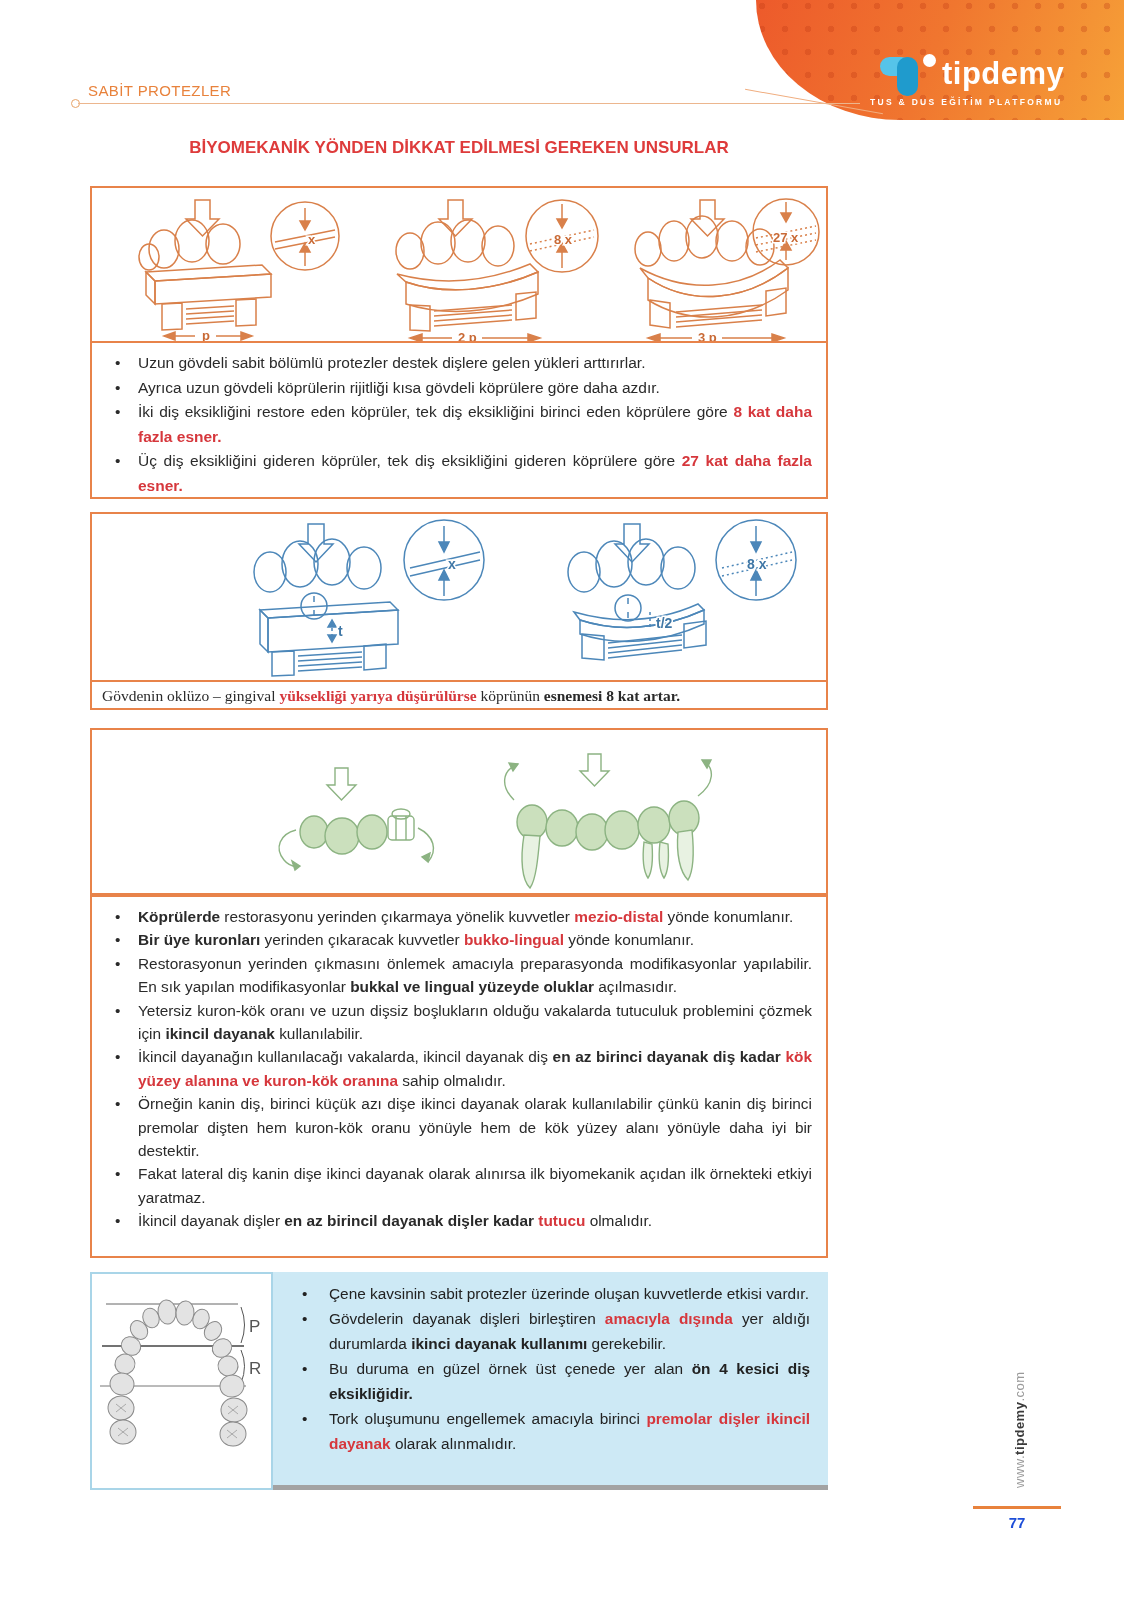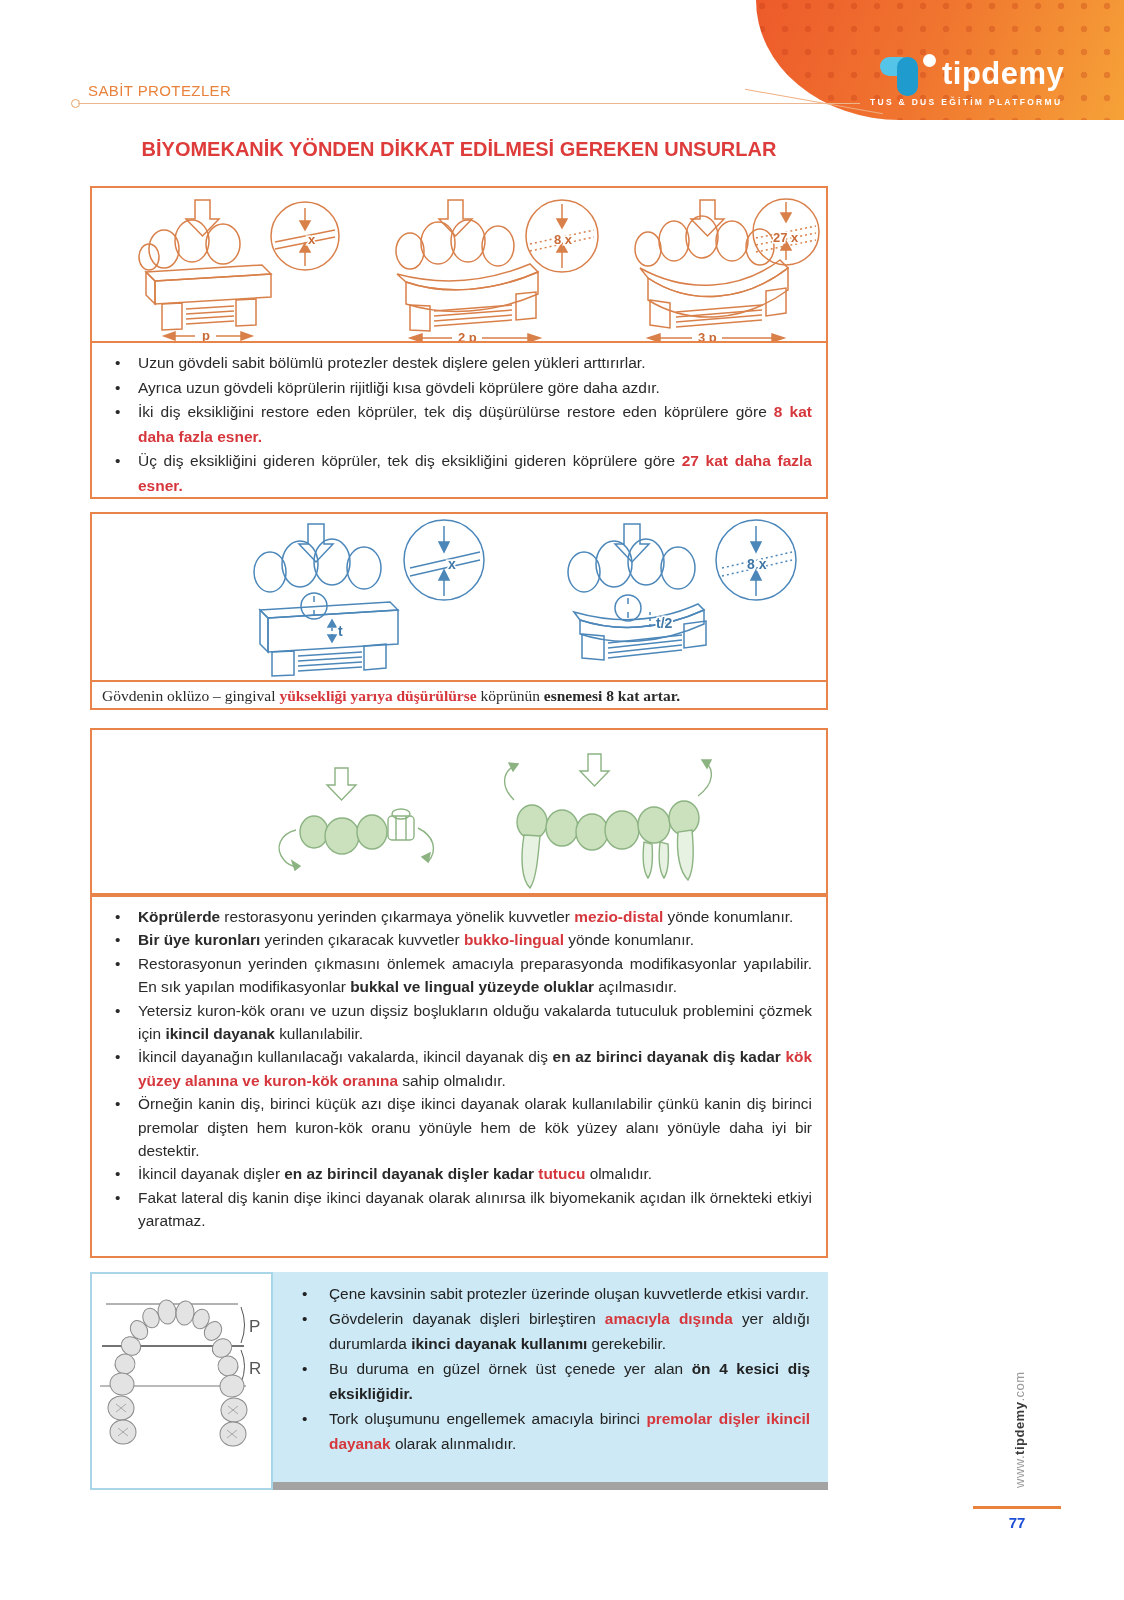--- a/index.html
+++ b/index.html
@@ -20,21 +20,21 @@
   .li-dark{position:absolute;left:17px;top:7px;width:21px;height:39px;background:#1f9bcd;border-radius:10px;}
   .li-dot{position:absolute;left:43px;top:4px;width:13px;height:13px;background:#ffffff;border-radius:50%;}
   .brand{color:#fff;font-weight:bold;font-size:31px;line-height:1;letter-spacing:0.5px;margin-top:8px;}
   .tagline{position:absolute;left:114px;top:97px;color:#fff;font-size:8.5px;font-weight:bold;letter-spacing:2.3px;white-space:nowrap;}
 
   
   .header-label{position:absolute;left:88px;top:82px;font-size:15px;color:#e8823c;letter-spacing:0.4px;}
   .header-circle{position:absolute;left:71px;top:99px;width:7px;height:7px;border:1px solid #e8a368;border-radius:50%;}
   .header-rule{position:absolute;left:78px;top:103px;width:782px;border-top:1px solid #ecb68e;}
   .title{position:absolute;left:90px;top:138px;width:738px;margin:0;text-align:center;
-    font-size:20px;font-weight:bold;color:#de3b3b;}
+    font-size:17px;font-weight:bold;color:#de3b3b;}
 
   
   .box{position:absolute;left:90px;width:738px;border:2px solid #e8834a;background:#fff;box-sizing:border-box;}
   .figbox1{top:186px;height:157px;}
   .bullets1{top:341px;height:158px;}
   .figbox2{top:512px;height:170px;}
   .captionbox{top:680px;height:30px;font-size:15.5px;line-height:27px;padding:0 10px;white-space:nowrap;overflow:hidden;font-family:Liberation Serif, serif;}
   .figbox3{top:728px;height:167px;}
   .bullets2{top:895px;height:363px;}
 
@@ -43,21 +43,21 @@
   ul.bullets li::before{content:"\2022";position:absolute;left:9px;top:0;}
   .bullets1{font-size:15.5px;line-height:24.5px;}
   .bullets2{font-size:15.4px;line-height:23.4px;padding-top:6px;}
   .seg-bold{font-weight:bold;}
   .seg-red-bold{font-weight:bold;color:#d6373c;}
 
   
   .archbox{position:absolute;left:90px;top:1272px;width:183px;height:218px;background:#fff;
     border:2px solid #a9d5e8;box-sizing:border-box;}
   .bluebox{position:absolute;left:273px;top:1272px;width:555px;height:218px;background:#cde9f5;
-    border-bottom:8px solid #a3a3a3;box-sizing:border-box;}
+    border-bottom:5px solid #a3a3a3;box-sizing:border-box;}
   .bluebox ul{font-size:15.4px;line-height:25px;padding:9px 18px 0 20px;color:#222;}
   .bluebox ul li{padding-left:36px;}
 
   
   .site-vertical{position:absolute;left:1012px;top:1332px;height:156px;
     writing-mode:vertical-rl;transform:rotate(180deg);font-size:13px;color:#9a9a9a;letter-spacing:0.5px;}
   .site-vertical .brand2{font-weight:bold;color:#3b3b3b;}
   .pagenum-rule{position:absolute;left:973px;top:1506px;width:88px;border-top:3px solid #e8823c;}
   .pagenum{position:absolute;left:973px;top:1514px;width:88px;text-align:center;font-size:15px;font-weight:bold;color:#1d4ed8;}
 
@@ -159,21 +159,21 @@
         <text x="216" y="56">x</text>
         <text x="462" y="56">8 x</text>
         <text x="681" y="54">27 x</text>
       </g>
     </svg>
   </div>
 
   <ul class="box bullets bullets1">
     <li><span class="seg-normal">Uzun gövdeli sabit bölümlü protezler destek dişlere gelen yükleri arttırırlar.</span></li>
     <li><span class="seg-normal">Ayrıca uzun gövdeli köprülerin rijitliği kısa gövdeli köprülere göre daha azdır.</span></li>
-    <li><span class="seg-normal">İki diş eksikliğini restore eden köprüler, tek diş düşürülürse restore eden köprülere göre </span><span class="seg-red-bold">8 kat daha fazla esner.</span></li>
+    <li><span class="seg-normal">İki diş eksikliğini restore eden köprüler, tek diş eksikliğini birinci eden köprülere göre </span><span class="seg-red-bold">8 kat daha fazla esner.</span></li>
     <li><span class="seg-normal">Üç diş eksikliğini gideren köprüler, tek diş eksikliğini gideren köprülere göre </span><span class="seg-red-bold">27 kat daha fazla esner.</span></li>
   </ul>
 
   <div class="box figbox2">
     <svg width="734" height="166" viewBox="0 0 734 166">
       <g stroke="#4c87b9" fill="none" stroke-width="1.5">
 
         <path d="M216,10 h16 v20 h9 l-17,18 -17,-18 h9 z"></path>
         <ellipse cx="178" cy="58" rx="16" ry="20"></ellipse>
           <ellipse cx="208" cy="50" rx="18" ry="23"></ellipse>
@@ -263,22 +263,22 @@
     </svg>
   </div>
 
   <ul class="box bullets bullets2">
     <li><span class="seg-bold">Köprülerde</span><span class="seg-normal"> restorasyonu yerinden çıkarmaya yönelik kuvvetler </span><span class="seg-red-bold">mezio-distal</span><span class="seg-normal"> yönde konumlanır.</span></li>
     <li><span class="seg-bold">Bir üye kuronları</span><span class="seg-normal"> yerinden çıkaracak kuvvetler </span><span class="seg-red-bold">bukko-lingual</span><span class="seg-normal"> yönde konumlanır.</span></li>
     <li><span class="seg-normal">Restorasyonun yerinden çıkmasını önlemek amacıyla preparasyonda modifikasyonlar yapılabilir. En sık yapılan modifikasyonlar </span><span class="seg-bold">bukkal ve lingual yüzeyde oluklar</span><span class="seg-normal"> açılmasıdır.</span></li>
     <li><span class="seg-normal">Yetersiz kuron-kök oranı ve uzun dişsiz boşlukların olduğu vakalarda tutuculuk problemini çözmek için </span><span class="seg-bold">ikincil dayanak</span><span class="seg-normal"> kullanılabilir.</span></li>
     <li><span class="seg-normal">İkincil dayanağın kullanılacağı vakalarda, ikincil dayanak diş </span><span class="seg-bold">en az birinci dayanak diş kadar </span><span class="seg-red-bold">kök yüzey alanına ve kuron-kök oranına</span><span class="seg-normal"> sahip olmalıdır.</span></li>
     <li><span class="seg-normal">Örneğin kanin diş, birinci küçük azı dişe ikinci dayanak olarak kullanılabilir çünkü kanin diş birinci premolar dişten hem kuron-kök oranu yönüyle hem de kök yüzey alanı yönüyle daha iyi bir destektir.</span></li>
+    <li><span class="seg-normal">Fakat lateral diş kanin dişe ikinci dayanak olarak alınırsa ilk biyomekanik açıdan ilk örnekteki etkiyi yaratmaz.</span></li>
     <li><span class="seg-normal">İkincil dayanak dişler </span><span class="seg-bold">en az birincil dayanak dişler kadar </span><span class="seg-red-bold">tutucu</span><span class="seg-normal"> olmalıdır.</span></li>
-    <li><span class="seg-normal">Fakat lateral diş kanin dişe ikinci dayanak olarak alınırsa ilk biyomekanik açıdan ilk örnekteki etkiyi yaratmaz.</span></li>
   </ul>
 
   <div class="archbox">
     <svg width="179" height="214" viewBox="0 0 179 214">
       <g stroke="#8a8a8a" stroke-width="1" fill="#e3e3e3">
         <line x1="14" y1="30" x2="146" y2="30" fill="none" stroke="#666"></line>
         <line x1="10" y1="72" x2="152" y2="72" fill="none" stroke="#444" stroke-width="1.4"></line>
         <line x1="8" y1="112" x2="154" y2="112" fill="none" stroke="#777"></line>
         <path d="M149,33 q7,18 0,36" fill="none" stroke="#555"></path>
         <path d="M149,76 q7,16 0,33" fill="none" stroke="#555"></path>

